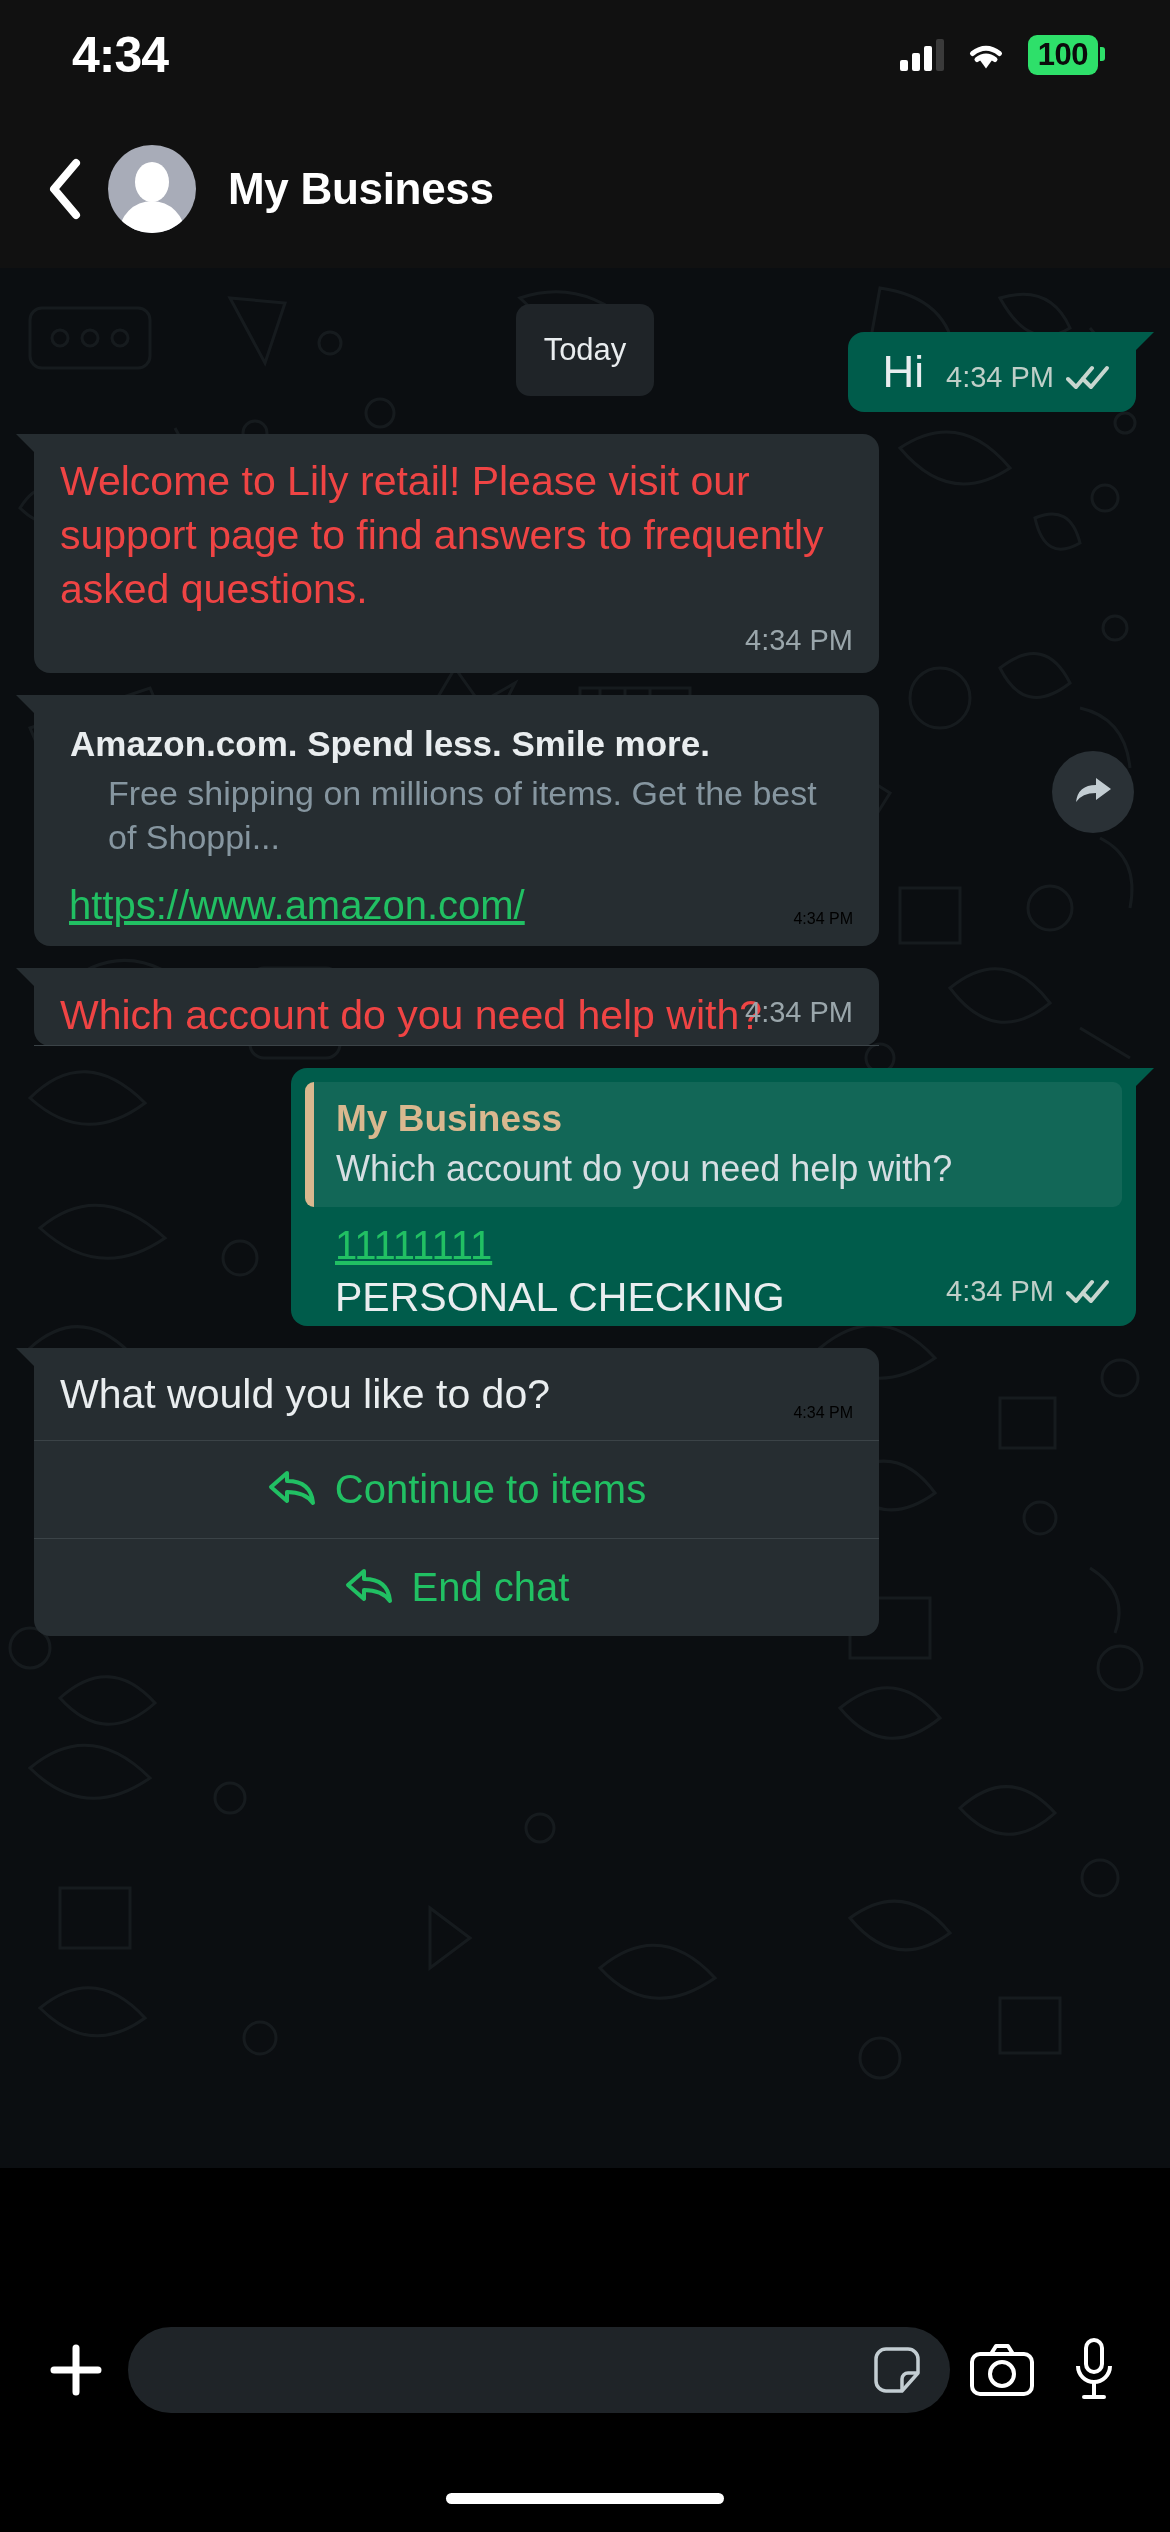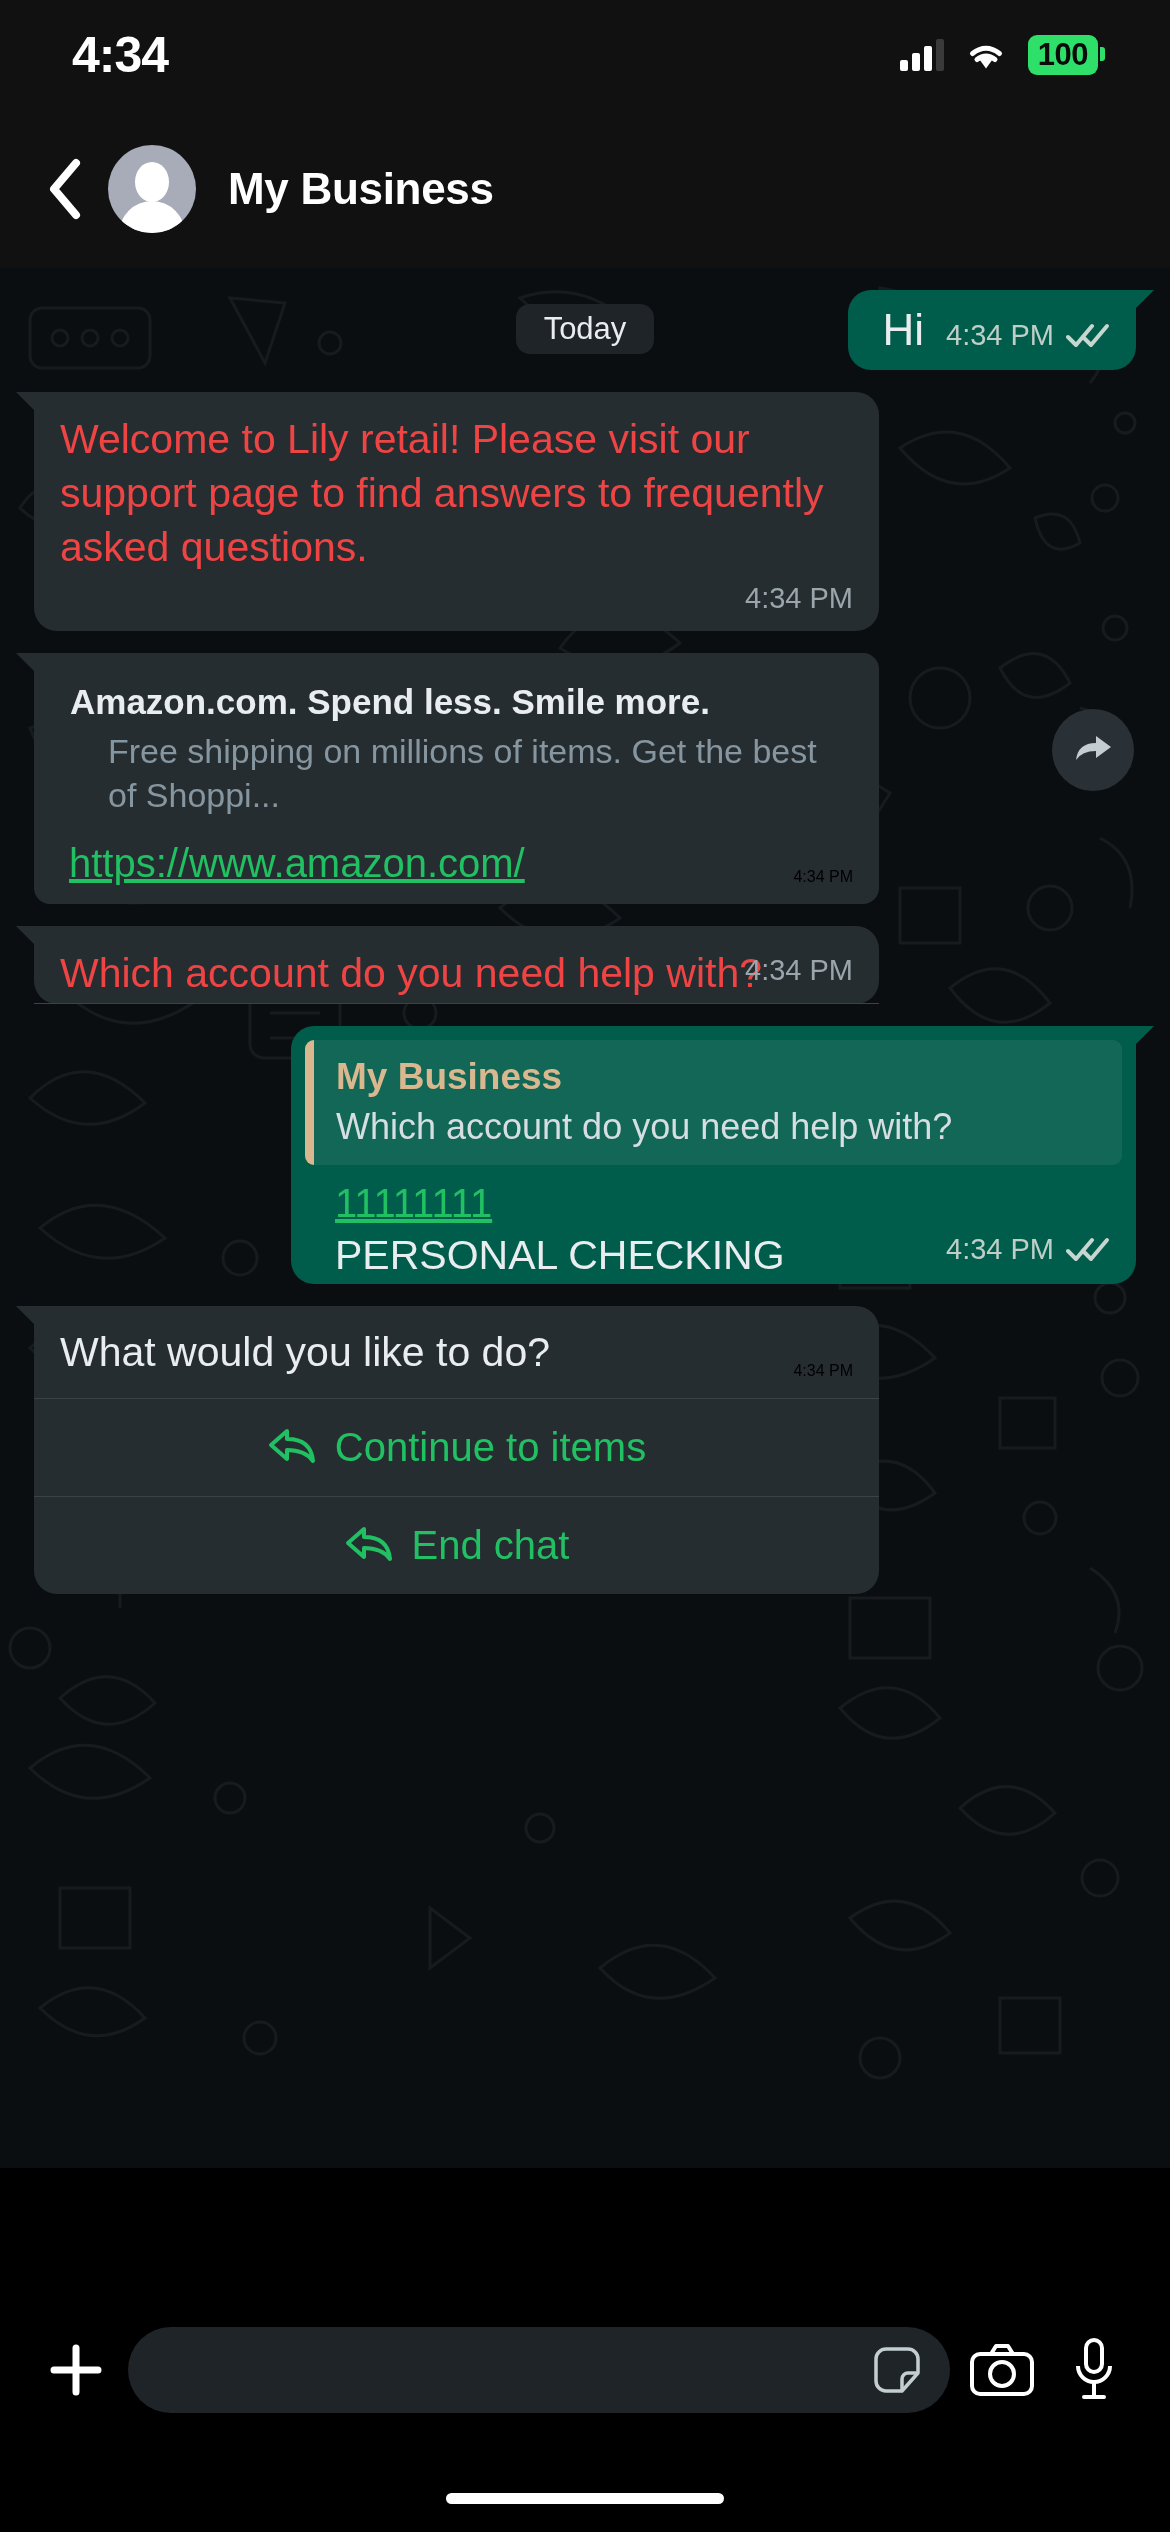--- a/index.html
+++ b/index.html
@@ -58,29 +58,29 @@
     position:absolute; top:268px; left:0; width:1170px; height:1900px;
     background:#0b0e11; overflow:hidden; z-index:5;
   }
   .doodles { position:absolute; inset:0; opacity:0.5; }
   .chat-inner { position:relative; z-index:2; padding:22px 0 0; }
 
   
   .date-row { display:flex; justify-content:center; margin:14px 0 12px; }
   .date-pill {
     background:#1f2428; color:#e9edef; font-size:31px; font-weight:500;
-    padding:7px 28px; border-radius:14px;
+    padding:28px 28px; border-radius:14px;
   }
 
   
   .row { display:flex; padding:0 34px; margin-bottom:22px; }
   .row.out { justify-content:flex-end; }
   .row.in { justify-content:flex-start; }
 
-  .bubble { position:relative; border-radius:23px; max-width:845px; }
+  .bubble { position:relative; border-radius:16px; max-width:845px; }
   .bubble.out { background:#005c4b; border-top-right-radius:0; }
   .bubble.in  { background:#262d31; border-top-left-radius:0; }
   .bubble.out::after {
     content:""; position:absolute; top:0; right:-18px; width:0; height:0;
     border-left:20px solid #005c4b; border-bottom:20px solid transparent;
   }
   .bubble.in::after {
     content:""; position:absolute; top:0; left:-18px; width:0; height:0;
     border-right:20px solid #262d31; border-bottom:20px solid transparent;
   }

